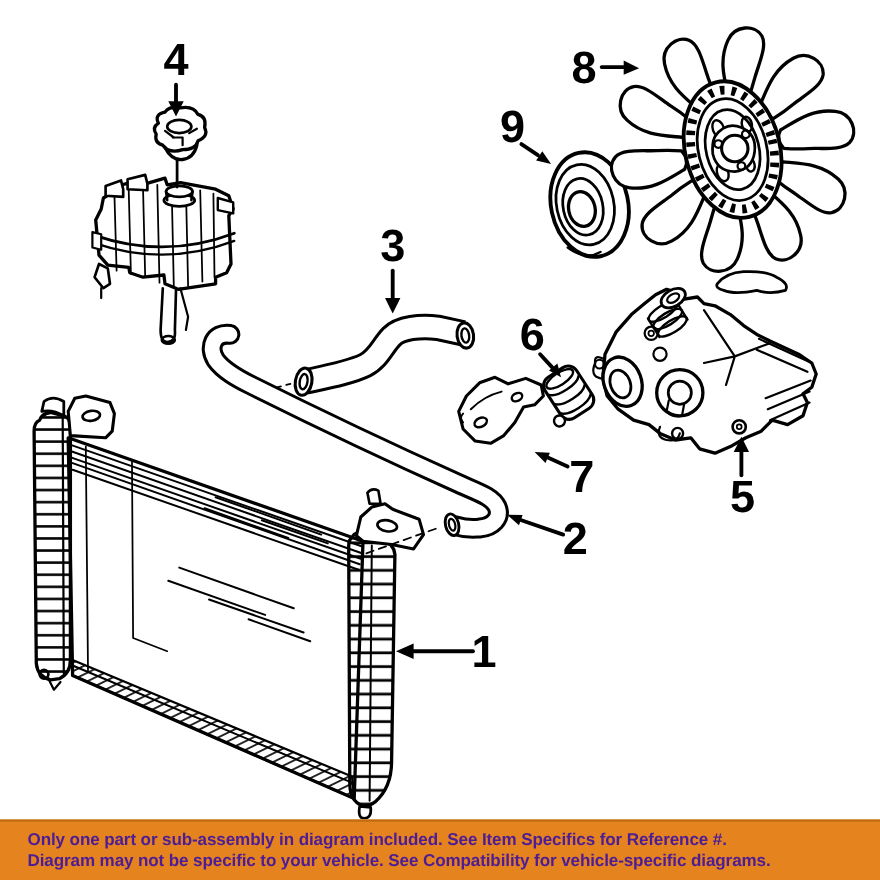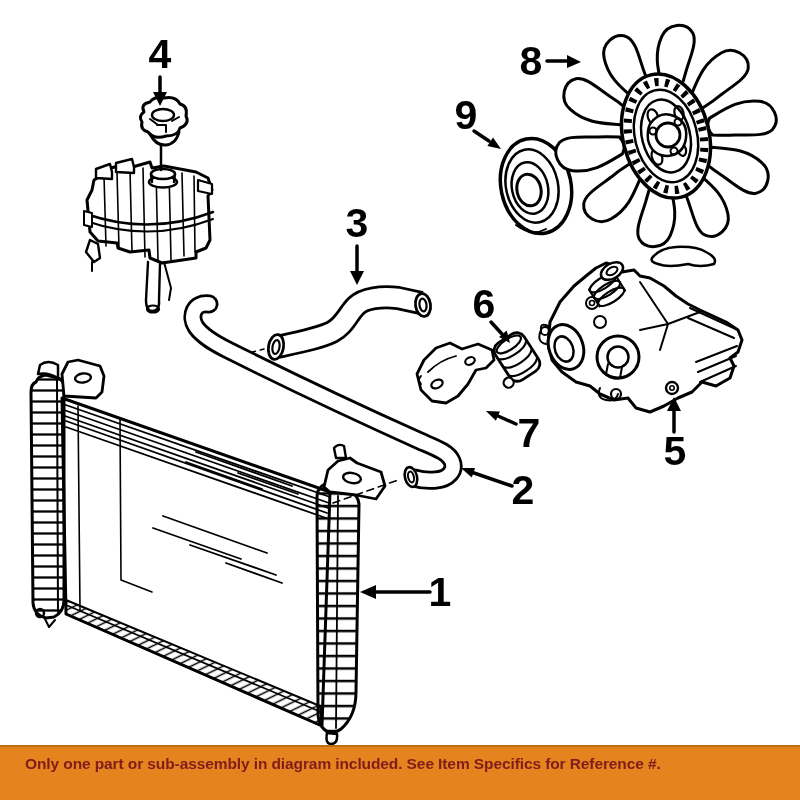--- a/index.html
+++ b/index.html
@@ -2,21 +2,21 @@
 <html><head>
 <meta charset="utf-8">
 <style>
   html,body{margin:0;padding:0;background:#ffffff;width:800px;height:800px;overflow:hidden;}
   #stage{position:relative;width:800px;height:800px;background:#ffffff;font-family:"Liberation Sans",sans-serif;}
   #diagram{position:absolute;left:0;top:0;}
   .ln{fill:none;stroke:#000;stroke-linecap:round;stroke-linejoin:round;}
   .fw{fill:#fff;stroke:#000;stroke-linejoin:round;}
   .callout-num{font-family:"Liberation Sans",sans-serif;font-weight:bold;font-size:41px;fill:#000;text-anchor:middle;}
   #banner{position:absolute;left:0;top:745px;width:800px;height:55px;background:#e5831f;border-top:2px solid #c06c12;box-sizing:border-box;}
-  #banner .line{padding-left:25px;color:#7f1d1d;font-weight:bold;font-size:15.5px;line-height:19px;letter-spacing:-0.1px;white-space:nowrap;}
+  #banner .line{padding-left:25px;color:#4c1d95;font-weight:bold;font-size:15.5px;line-height:19px;letter-spacing:-0.1px;white-space:nowrap;}
   #banner .line:first-child{margin-top:7px;}
 </style>
 </head>
 <body>
 
 <div id="stage">
 
 <svg id="diagram" width="800" height="745" viewBox="0 0 800 745" xmlns="http://www.w3.org/2000/svg">
   <defs>
     <pattern id="ribsL" patternUnits="userSpaceOnUse" width="8" height="11">
@@ -273,15 +273,16 @@
     <g>
       <text class="callout-num" x="466" y="129">9</text>
       <path class="ln" stroke-width="3.5" d="M474,131 L489,141"></path>
       <polygon fill="#000" points="501,149 493,137.6 487.4,146"></polygon>
     </g>
   </g>
 </svg>
 
   <div id="banner">
     <div class="line">Only one part or sub-assembly in diagram included. See Item Specifics for Reference #.</div>
+    <div class="line">Diagram may not be specific to your vehicle. See Compatibility for vehicle-specific diagrams.</div>
   </div>
 
 </div>
 
 </body></html>

